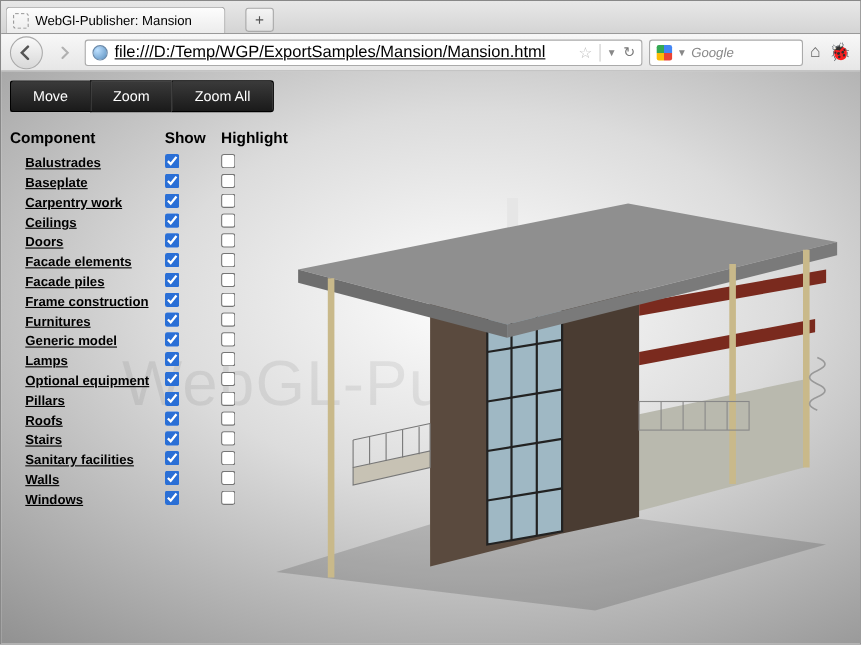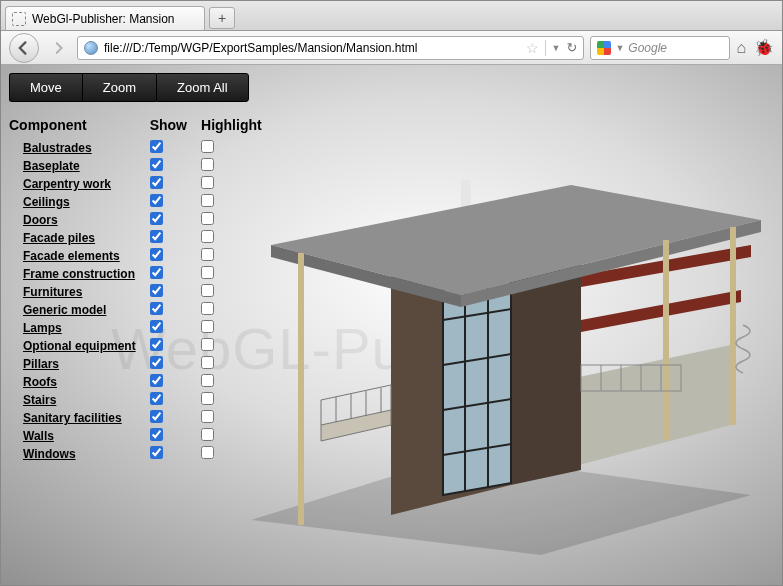--- a/index.html
+++ b/index.html
@@ -10,21 +10,21 @@
     background: #f0f0f0;
     overflow: hidden;
     border: 1px solid #888;
   }
   
   .tabstrip {
     height: 30px;
     background: linear-gradient(#e8e8e8,#d4d4d4);
     display: flex; align-items: flex-end;
     padding: 4px 4px 0 4px;
-    gap: 4px;
+    gap: 18px;
     border-bottom: 1px solid #999;
   }
   .tab {
     background: linear-gradient(#fdfdfd,#ececec);
     border: 1px solid #aaa; border-bottom: none;
     border-radius: 4px 4px 0 0;
     padding: 4px 10px 4px 6px;
     display: flex; align-items: center; gap: 6px;
     height: 24px; min-width: 200px;
     font-size: 12px;
@@ -59,22 +59,23 @@
     width: 30px; height: 30px; border-radius: 50%;
     background: linear-gradient(#fafafa,#d8d8d8);
     border: 1px solid #aaa;
   }
   .urlbox {
     flex: 1; height: 24px;
     background: #fff; border: 1px solid #aaa; border-radius: 3px;
     display: flex; align-items: center; padding: 0 6px; gap: 6px;
   }
   .urlbox input {
-    flex: 1; border: none; outline: none; font-size: 12px;
+    flex: 1; border: none; outline: none; font-size: 15px;
     background: transparent;
+    text-decoration: underline;
   }
   .globe {
     width: 14px; height: 14px; border-radius: 50%;
     background: radial-gradient(circle at 30% 30%, #bde0ff, #5a8fbf);
     border: 1px solid #6a8aab;
   }
   .star { color: #bbb; font-size: 14px; }
   .divider { width:1px; height:16px; background:#ccc; }
   .reload { color:#777; font-size:13px; }
   .searchbox {
@@ -224,26 +225,26 @@
             <td class="name">Ceilings</td>
             <td><input type="checkbox" checked="" style=""></td>
             <td><input type="checkbox" style=""></td>
           </tr>
           <tr>
             <td class="name">Doors</td>
             <td><input type="checkbox" checked="" style=""></td>
             <td><input type="checkbox" style=""></td>
           </tr>
           <tr>
+            <td class="name">Facade elements</td>
+            <td><input type="checkbox" checked="" style=""></td>
+            <td><input type="checkbox" style=""></td>
+          </tr>
+          <tr>
             <td class="name">Facade piles</td>
-            <td><input type="checkbox" checked="" style=""></td>
-            <td><input type="checkbox" style=""></td>
-          </tr>
-          <tr>
-            <td class="name">Facade elements</td>
             <td><input type="checkbox" checked="" style=""></td>
             <td><input type="checkbox" style=""></td>
           </tr>
           <tr>
             <td class="name">Frame construction</td>
             <td><input type="checkbox" checked="" style=""></td>
             <td><input type="checkbox" style=""></td>
           </tr>
           <tr>
             <td class="name">Furnitures</td>

